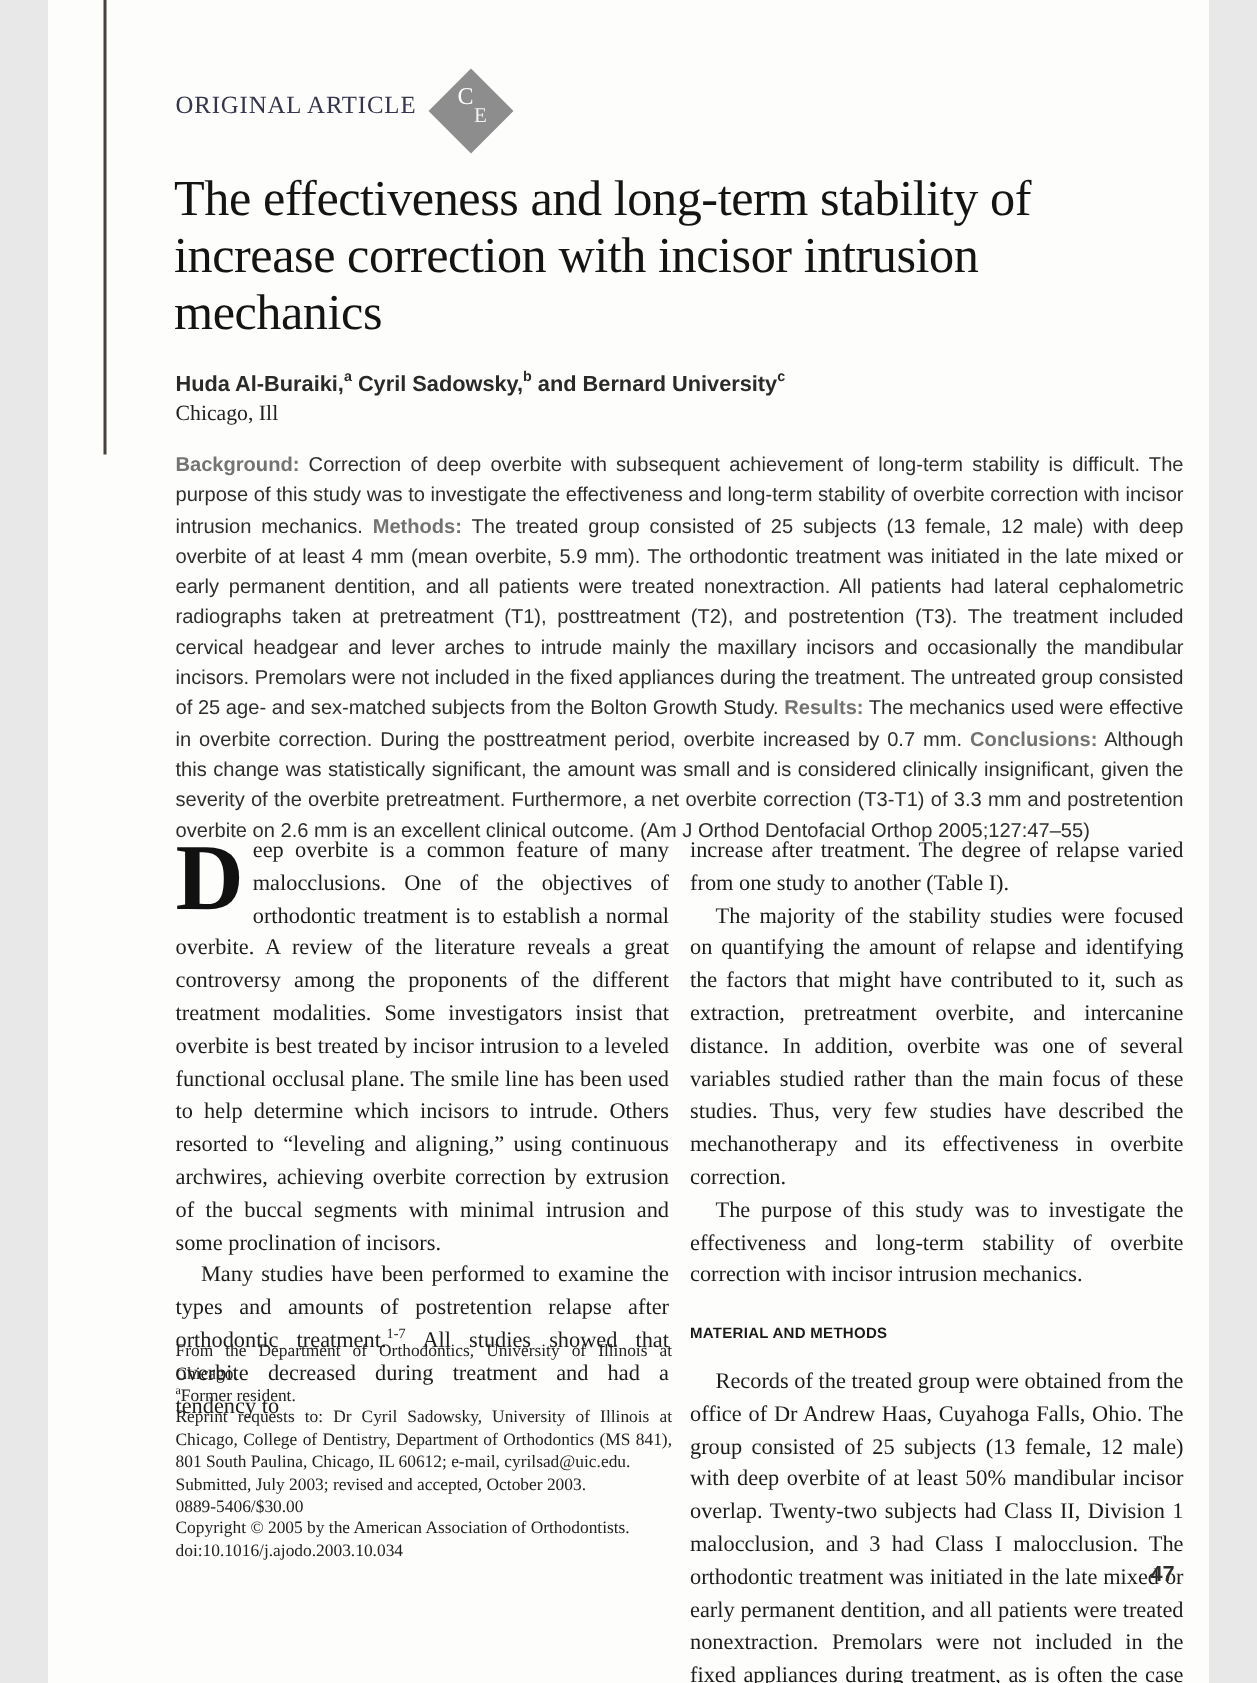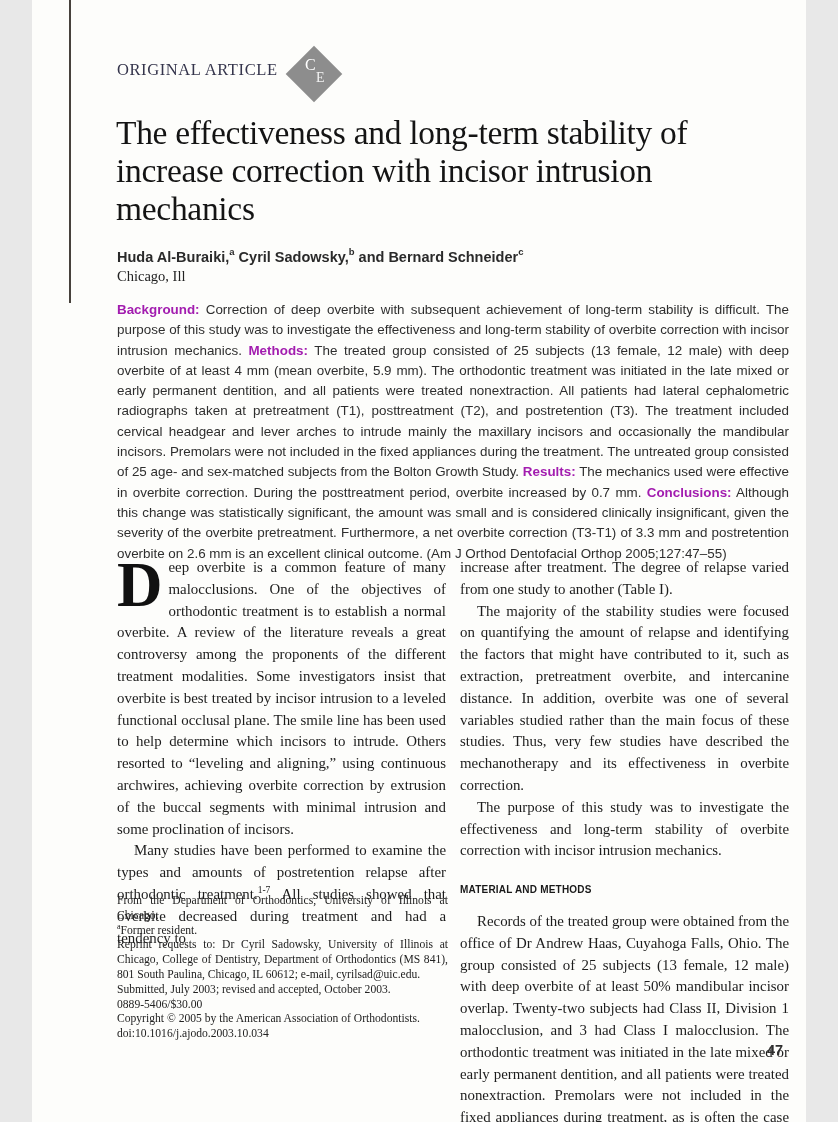--- a/index.html
+++ b/index.html
@@ -37,21 +37,21 @@
   .authors sup { font-size:9.5px; position:relative; top:-1px; }
   .location {
     position:absolute; left:85px; top:268px;
     font-size:14.5px; color:#222;
   }
   .abstract {
     position:absolute; left:85px; top:300px; width:672px;
     font-family:"Liberation Sans","DejaVu Sans",sans-serif;
     font-size:13.4px; line-height:20.3px; text-align:justify; color:#2e2e2e;
   }
-  .abstract b { color:#a21caf; }
+  .abstract b { color:#737373; }
 
   .col {
     position:absolute; top:557px; width:329px;
     font-size:14.9px; line-height:21.8px; text-align:justify; color:#1c1c1c;
   }
   .col-left  { left:85px; }
   .col-right { left:428px; }
   .col p { margin:0; }
   .col p.indent { text-indent:17px; }
   .dropcap {
@@ -87,21 +87,21 @@
 
   <div class="ce-badge">
     <div class="diamond"></div>
     <span class="ce-c">C</span>
     <span class="ce-e">E</span>
   </div>
 
   <h1 class="title">The effectiveness and long-term stability of increase correction with incisor intrusion mechanics</h1>
 
   <div class="authors">
-    <span>Huda Al-Buraiki,</span><sup>a</sup><span> Cyril Sadowsky,</span><sup>b</sup><span> and Bernard Schneider</span><sup>c</sup>
+    <span>Huda Al-Buraiki,</span><sup>a</sup><span> Cyril Sadowsky,</span><sup>b</sup><span> and Bernard University</span><sup>c</sup>
   </div>
 
   <div class="location">Chicago, Ill</div>
 
   <p class="abstract">
     <b>Background:</b><span> Correction of deep overbite with subsequent achievement of long-term stability is difficult. The purpose of this study was to investigate the effectiveness and long-term stability of overbite correction with incisor intrusion mechanics. </span><b>Methods:</b><span> The treated group consisted of 25 subjects (13 female, 12 male) with deep overbite of at least 4 mm (mean overbite, 5.9 mm). The orthodontic treatment was initiated in the late mixed or early permanent dentition, and all patients were treated nonextraction. All patients had lateral cephalometric radiographs taken at pretreatment (T1), posttreatment (T2), and postretention (T3). The treatment included cervical headgear and lever arches to intrude mainly the maxillary incisors and occasionally the mandibular incisors. Premolars were not included in the fixed appliances during the treatment. The untreated group consisted of 25 age- and sex-matched subjects from the Bolton Growth Study. </span><b>Results:</b><span> The mechanics used were effective in overbite correction. During the posttreatment period, overbite increased by 0.7 mm. </span><b>Conclusions:</b><span> Although this change was statistically significant, the amount was small and is considered clinically insignificant, given the severity of the overbite pretreatment. Furthermore, a net overbite correction (T3-T1) of 3.3 mm and postretention overbite on 2.6 mm is an excellent clinical outcome. (Am J Orthod Dentofacial Orthop 2005;127:47–55)</span>
   </p>
 
   <div class="col col-left">
     <p>

